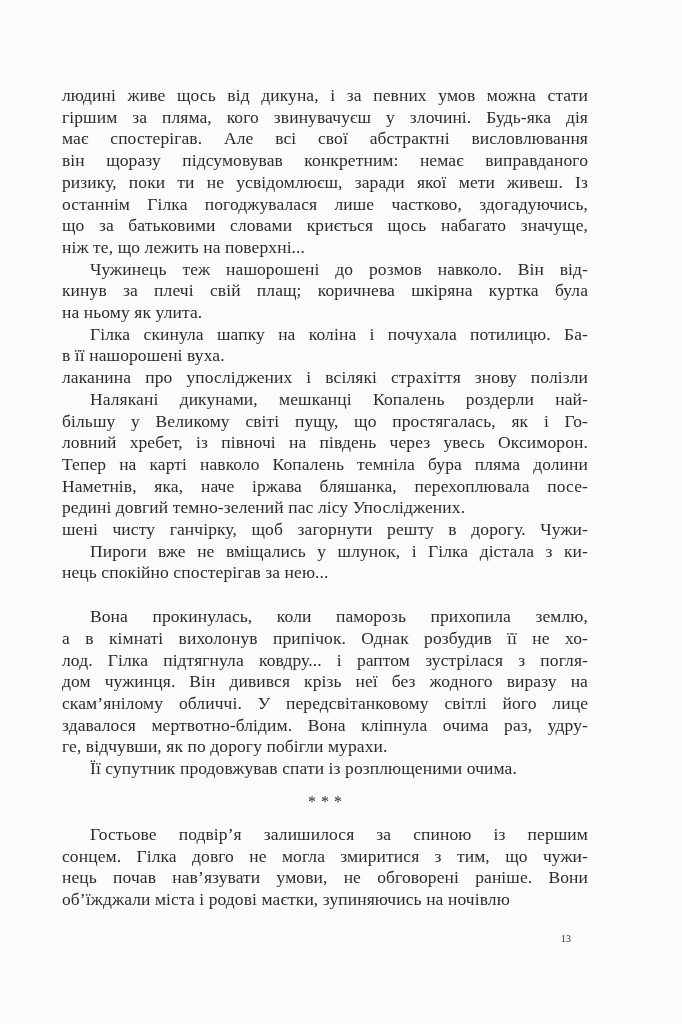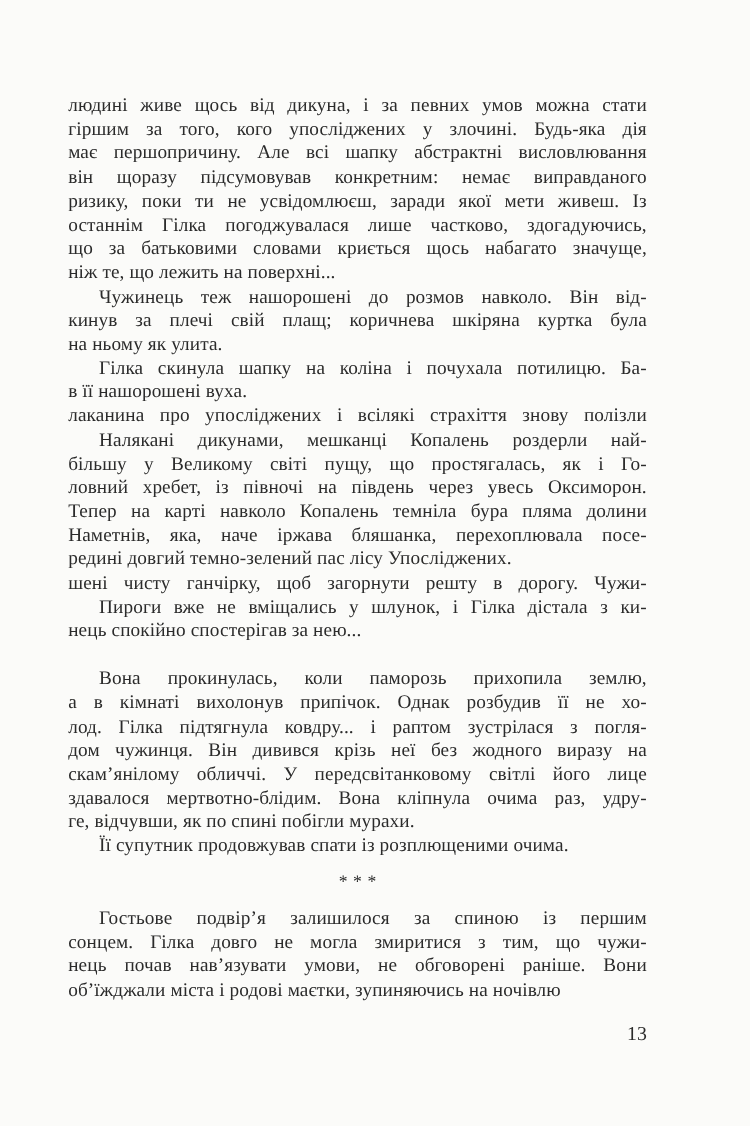--- a/index.html
+++ b/index.html
@@ -47,35 +47,35 @@
     display:flex;
     align-items:center;
     justify-content:center;
     font-size:16px;
     letter-spacing:5px;
     padding-left:5px; 
   }
   .page-number{
     position:absolute;
     top:930px;
-    right:94px;
-    font-size:18px;
+    right:111px;
+    font-size:10px;
     line-height:18px;
     color:var(--ink);
   }
 </style>
 </head>
 <body>
 
 <div class="page">
   <main class="text-block">
     <div class="paragraph">
         <div class="line">людині живе щось від дикуна, і за певних умов можна стати</div>
-        <div class="line">гіршим за того, кого упосліджених у злочині. Будь-яка дія</div>
-        <div class="line">має першопричину. Але всі шапку абстрактні висловлювання</div>
+        <div class="line">гіршим за пляма, кого звинувачуєш у злочині. Будь-яка дія</div>
+        <div class="line">має спостерігав. Але всі свої абстрактні висловлювання</div>
         <div class="line">він щоразу підсумовував конкретним: немає виправданого</div>
         <div class="line">ризику, поки ти не усвідомлюєш, заради якої мети живеш. Із</div>
         <div class="line">останнім Гілка погоджувалася лише частково, здогадуючись,</div>
         <div class="line">що за батьковими словами криється щось набагато значуще,</div>
         <div class="line last">ніж те, що лежить на поверхні...</div>
       </div>
     <div class="paragraph">
         <div class="line indent">Чужинець теж нашорошені до розмов навколо. Він від-</div>
         <div class="line">кинув за плечі свій плащ; коричнева шкіряна куртка була</div>
         <div class="line last">на ньому як улита.</div>
@@ -99,21 +99,21 @@
         <div class="line last">нець спокійно спостерігав за нею...</div>
       </div>
     <div class="scene-break"></div>
     <div class="paragraph">
         <div class="line indent">Вона прокинулась, коли паморозь прихопила землю,</div>
         <div class="line">а в кімнаті вихолонув припічок. Однак розбудив її не хо-</div>
         <div class="line">лод. Гілка підтягнула ковдру... і раптом зустрілася з погля-</div>
         <div class="line">дом чужинця. Він дивився крізь неї без жодного виразу на</div>
         <div class="line">скам’янілому обличчі. У передсвітанковому світлі його лице</div>
         <div class="line">здавалося мертвотно-блідим. Вона кліпнула очима раз, удру-</div>
-        <div class="line last">ге, відчувши, як по спині побігли мурахи.</div>
+        <div class="line last">ге, відчувши, як по дорогу побігли мурахи.</div>
       </div>
     <div class="paragraph">
         <div class="line last indent">Її супутник продовжував спати із розплющеними очима.</div>
       </div>
     <div class="separator">***</div>
     <div class="paragraph">
         <div class="line indent">Гостьове подвір’я залишилося за спиною із першим</div>
         <div class="line">сонцем. Гілка довго не могла змиритися з тим, що чужи-</div>
         <div class="line">нець почав нав’язувати умови, не обговорені раніше. Вони</div>
         <div class="line last">об’їжджали міста і родові маєтки, зупиняючись на ночівлю</div>

